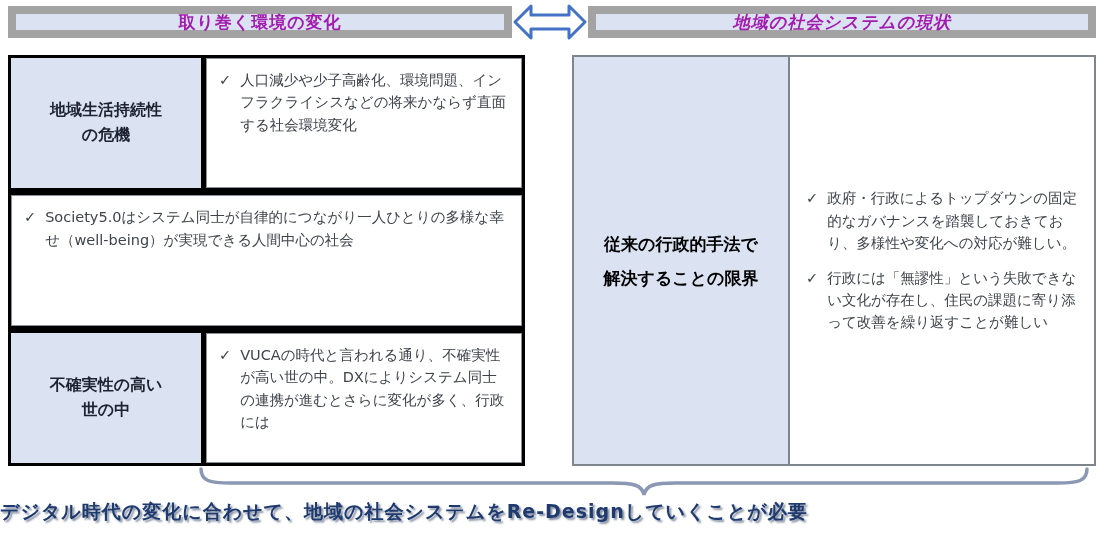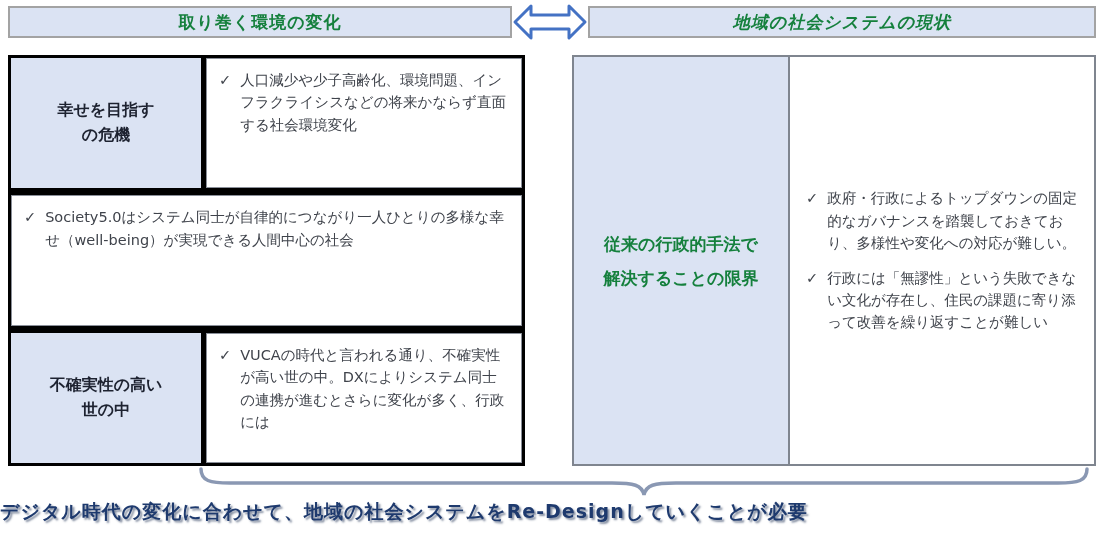--- a/index.html
+++ b/index.html
@@ -14,27 +14,27 @@
     background: #ffffff;
     overflow: hidden;
   }
 
   
   .hdr {
     position: absolute;
     top: 6px;
     height: 32px;
     background: #dbe3f3;
-    border: 2px solid #a3a3a3;
+    border: 8px solid #a3a3a3;
     display: flex;
     align-items: center;
     justify-content: center;
     font-size: 17px;
     font-weight: bold;
-    color: #15803d;
+    color: #a21caf;
     letter-spacing: 1px;
   }
   .hdr-left  { left: 8px;   width: 504px; }
   .hdr-right { left: 588px; width: 508px; font-style: italic; }
 
   .arrow-wrap {
     position: absolute;
     left: 512px;
     top: 2px;
     width: 76px;
@@ -108,21 +108,21 @@
     display: flex;
   }
   .r-label {
     width: 214px;
     display: flex;
     align-items: center;
     justify-content: center;
     text-align: center;
     font-size: 17px;
     font-weight: bold;
-    color: #15803d;
+    color: #000000;
     line-height: 2.0;
     white-space: pre-line;
     padding: 22px;
   }
   .r-content {
     flex: 1;
     background: #ffffff;
     border-left: 2px solid #7f858f;
     display: flex;
     flex-direction: column;
@@ -166,21 +166,21 @@
     </svg>
   </div>
 
   <div class="hdr hdr-right">
     <span>地域の社会システムの現状</span>
   </div>
 
   <div class="left-group">
 
     <div class="l-row">
-      <div class="l-label">幸せを目指す
+      <div class="l-label">地域生活持続性
 の危機</div>
       <div class="l-content">
         <div class="bullet">
           <span class="check">✓</span>
           <span>人口減少や少子高齢化、環境問題、インフラクライシスなどの将来かならず直面する社会環境変化</span>
         </div>
       </div>
     </div>
 
     <div class="l-row">

